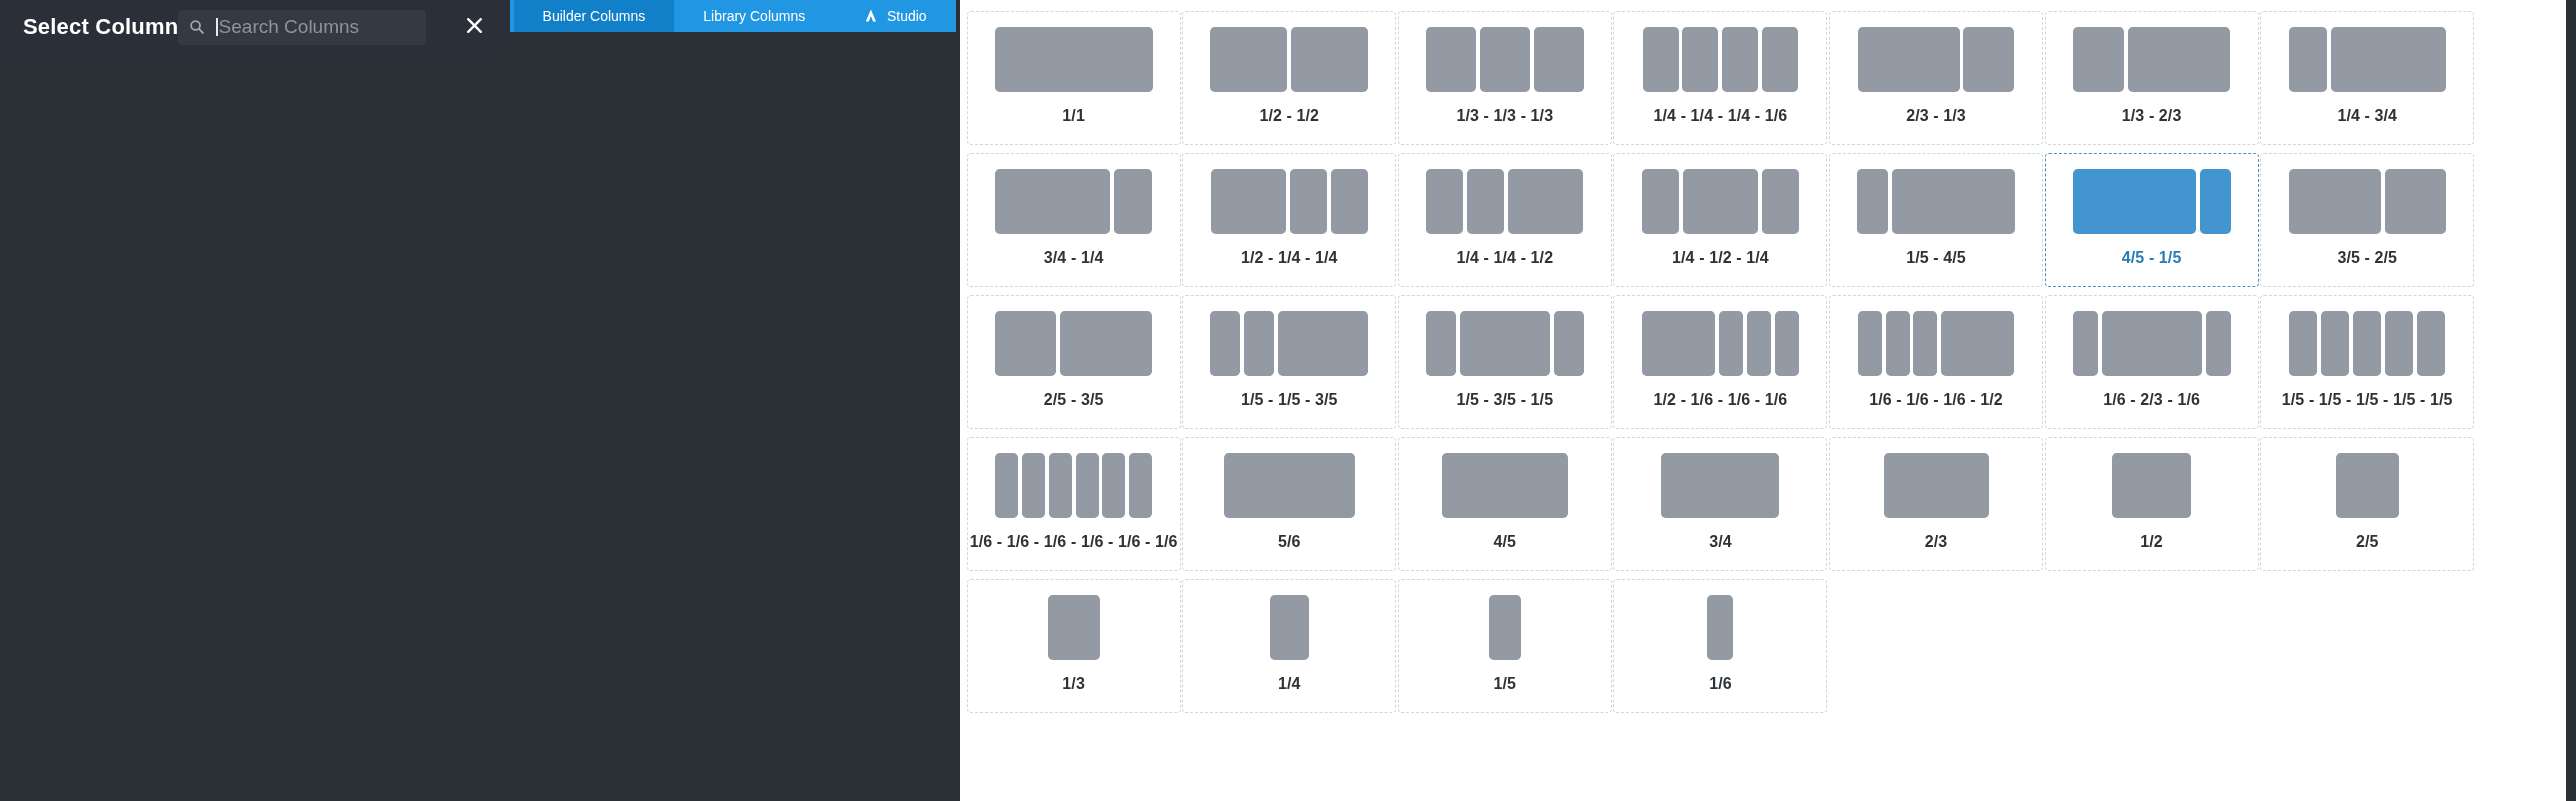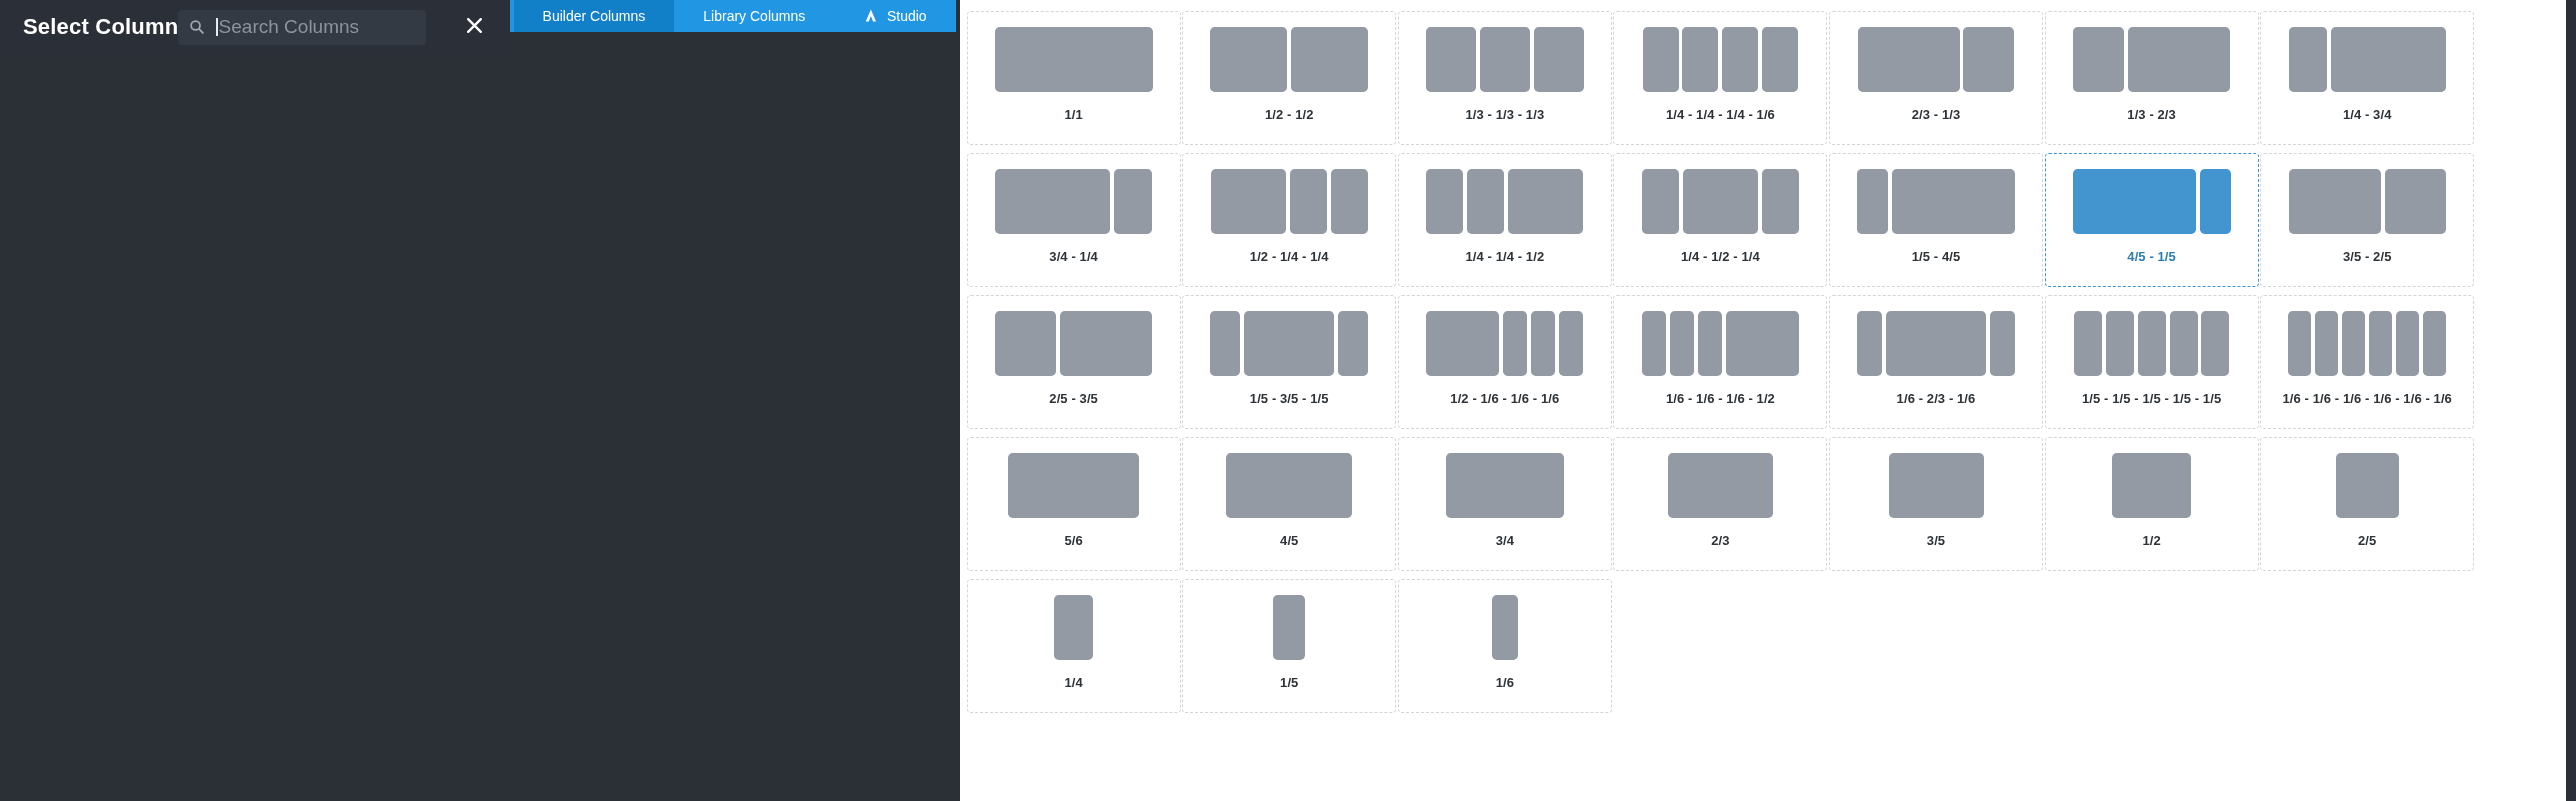--- a/index.html
+++ b/index.html
@@ -153,21 +153,21 @@
     justify-content: center;
   }
   .blk {
     background: #939aa4;
     border-radius: 4.7px;
   }
   .card.selected .blk { background: #4295ce; }
 
   .card-label {
     margin-top: 15px;
-    font-size: 13px;
+    font-size: 16px;
     font-weight: bold;
     color: #2e3338;
     white-space: nowrap;
     letter-spacing: 0.1px;
   }
   .card.selected .card-label { color: #2a7cb5; }
 </style>
 </head>
 <body>
 
@@ -324,20 +324,28 @@
         <div class="card">
           <div class="preview">
             <div class="blk" style="width: 61px;"></div>
             <div class="blk" style="width: 92px;"></div>
           </div>
           <div class="card-label">2/5 - 3/5</div>
         </div>
         <div class="card">
           <div class="preview">
             <div class="blk" style="width: 30px;"></div>
+            <div class="blk" style="width: 30px;"></div>
+            <div class="blk" style="width: 90px;"></div>
+          </div>
+          <div class="card-label">1/5 - 1/5 - 3/5</div>
+        </div>
+        <div class="card">
+          <div class="preview">
+            <div class="blk" style="width: 30px;"></div>
             <div class="blk" style="width: 90px;"></div>
             <div class="blk" style="width: 30px;"></div>
           </div>
           <div class="card-label">1/5 - 3/5 - 1/5</div>
         </div>
         <div class="card">
           <div class="preview">
             <div class="blk" style="width: 73px;"></div>
             <div class="blk" style="width: 24px;"></div>
             <div class="blk" style="width: 24px;"></div>
@@ -402,35 +410,35 @@
           <div class="card-label">3/4</div>
         </div>
         <div class="card">
           <div class="preview">
             <div class="blk" style="width: 105px;"></div>
           </div>
           <div class="card-label">2/3</div>
         </div>
         <div class="card">
           <div class="preview">
-            <div class="blk" style="width: 95px;"></div>
-          </div>
-          <div class="card-label">3/5</div>
-        </div>
-        <div class="card">
-          <div class="preview">
             <div class="blk" style="width: 79px;"></div>
           </div>
           <div class="card-label">1/2</div>
         </div>
         <div class="card">
           <div class="preview">
             <div class="blk" style="width: 63px;"></div>
           </div>
           <div class="card-label">2/5</div>
+        </div>
+        <div class="card">
+          <div class="preview">
+            <div class="blk" style="width: 52px;"></div>
+          </div>
+          <div class="card-label">1/3</div>
         </div>
         <div class="card">
           <div class="preview">
             <div class="blk" style="width: 39px;"></div>
           </div>
           <div class="card-label">1/4</div>
         </div>
         <div class="card">
           <div class="preview">
             <div class="blk" style="width: 31.5px;"></div>

